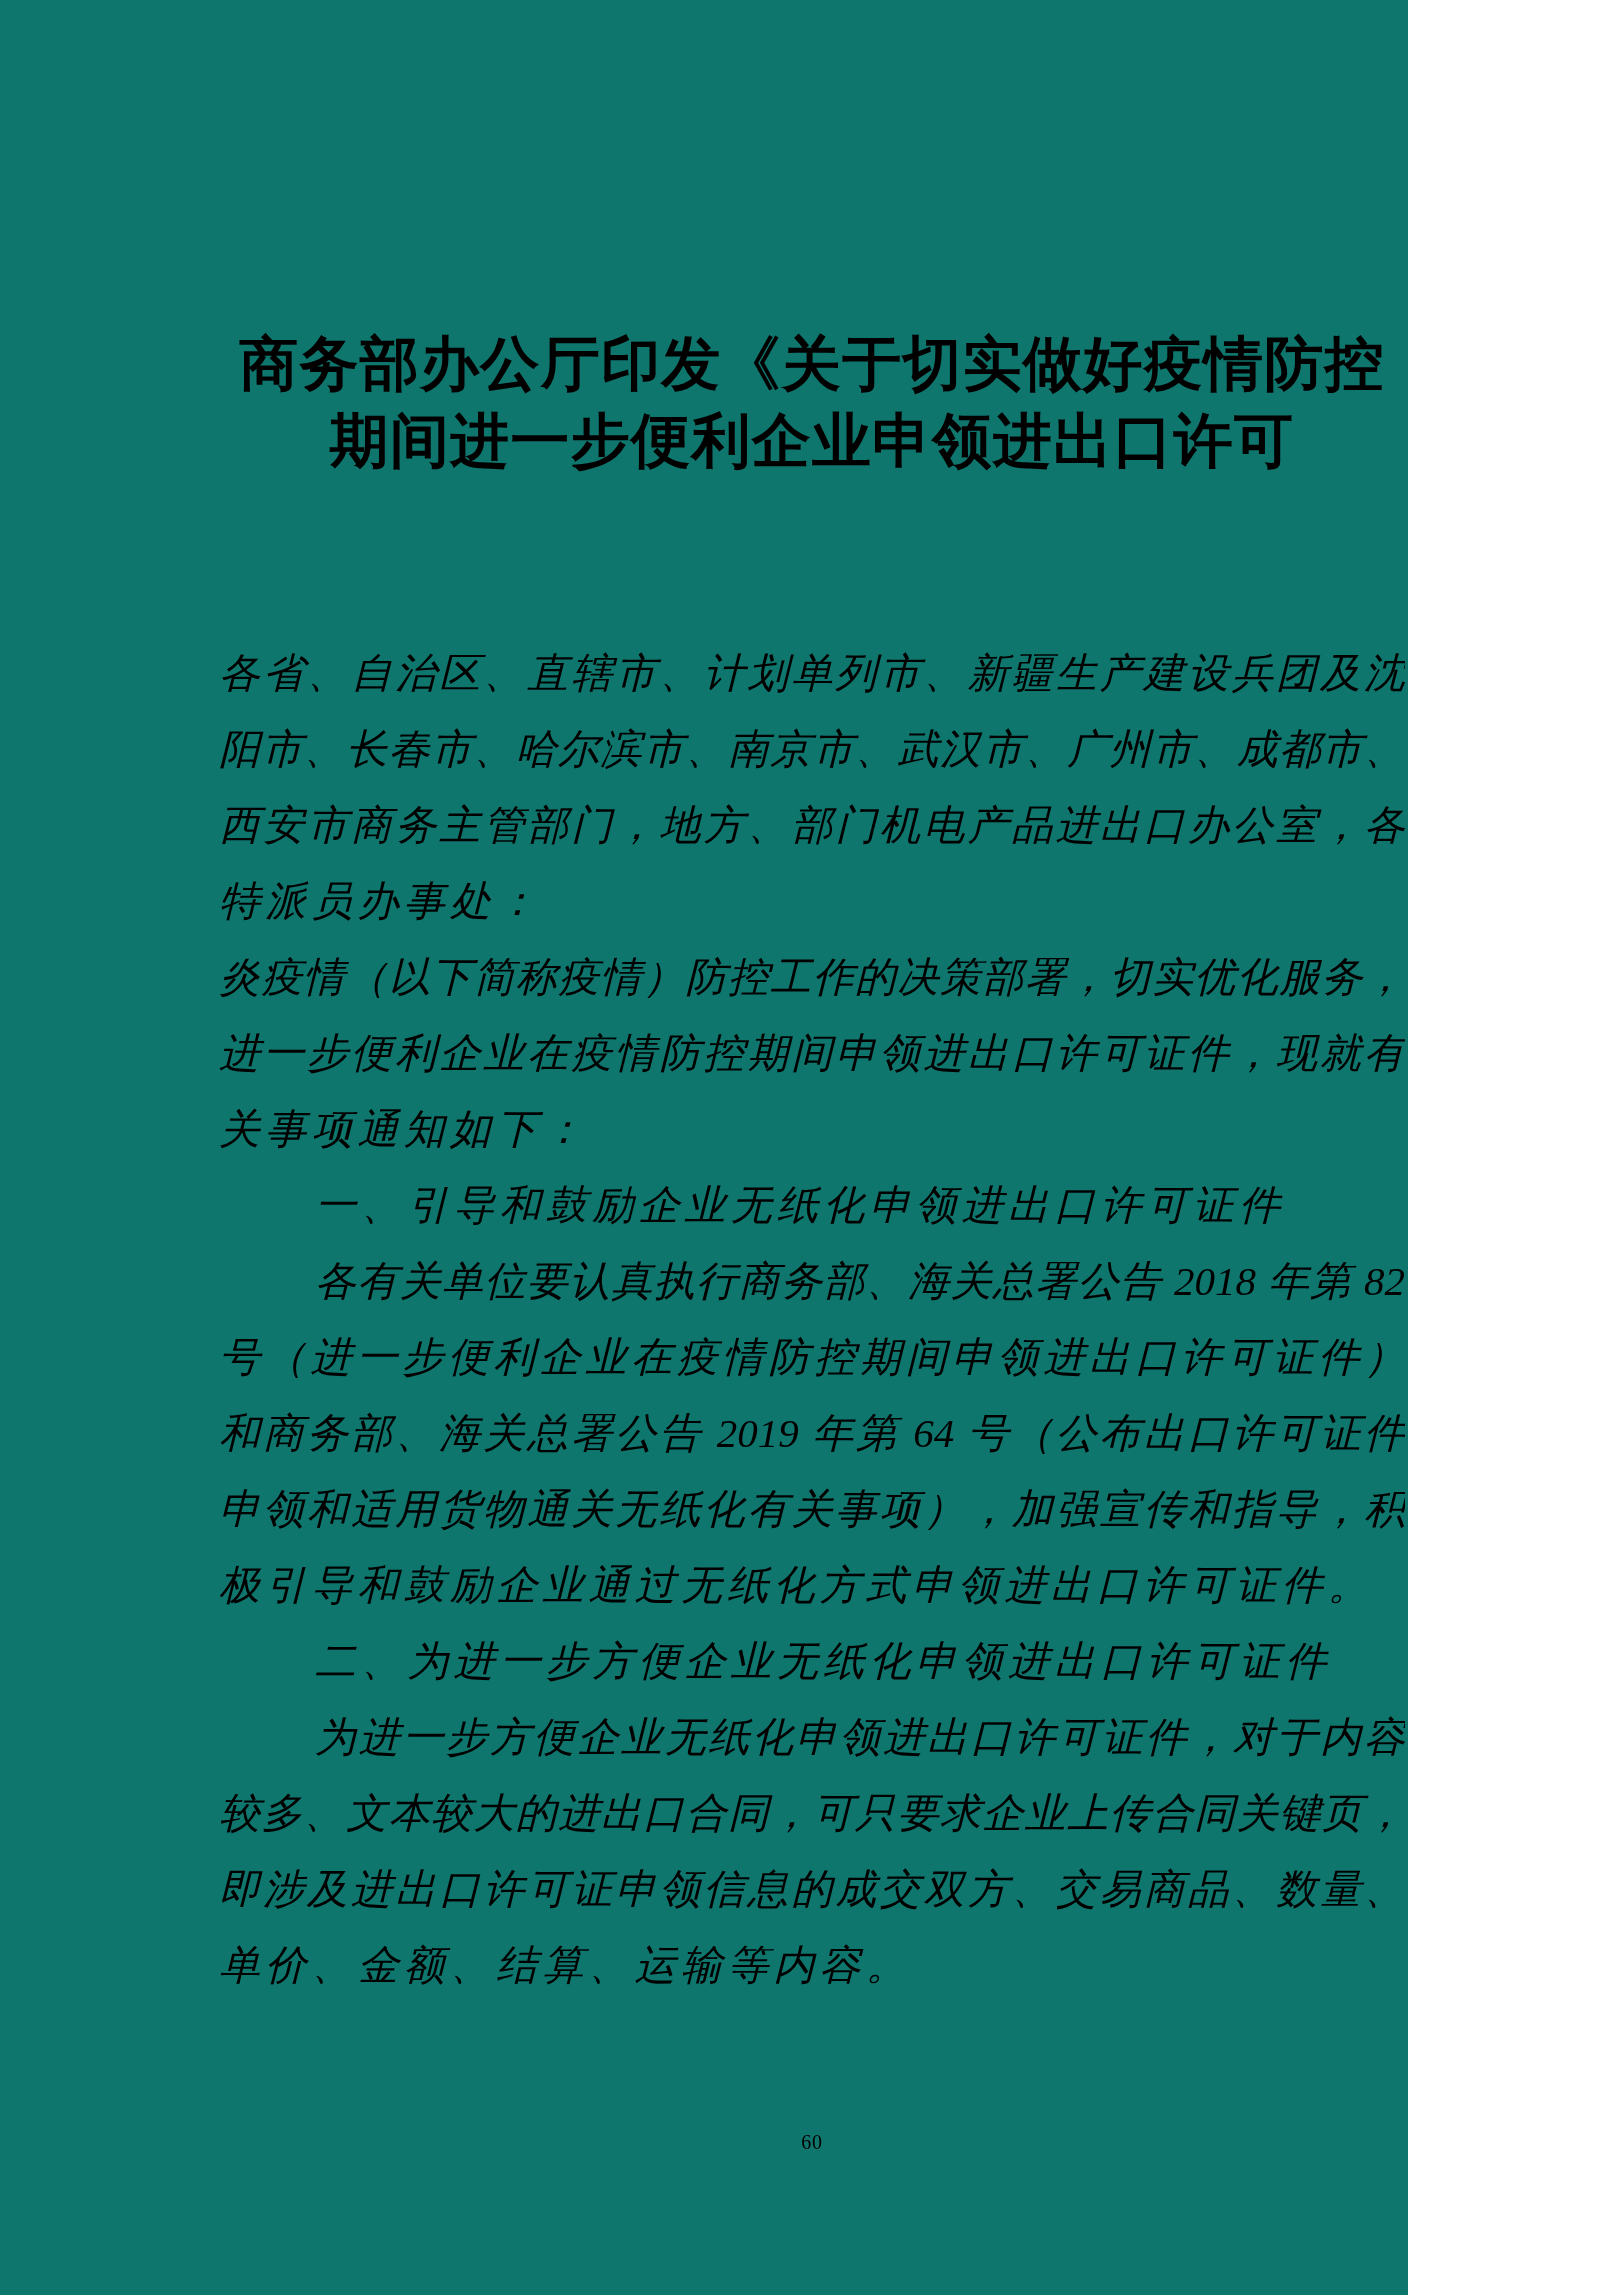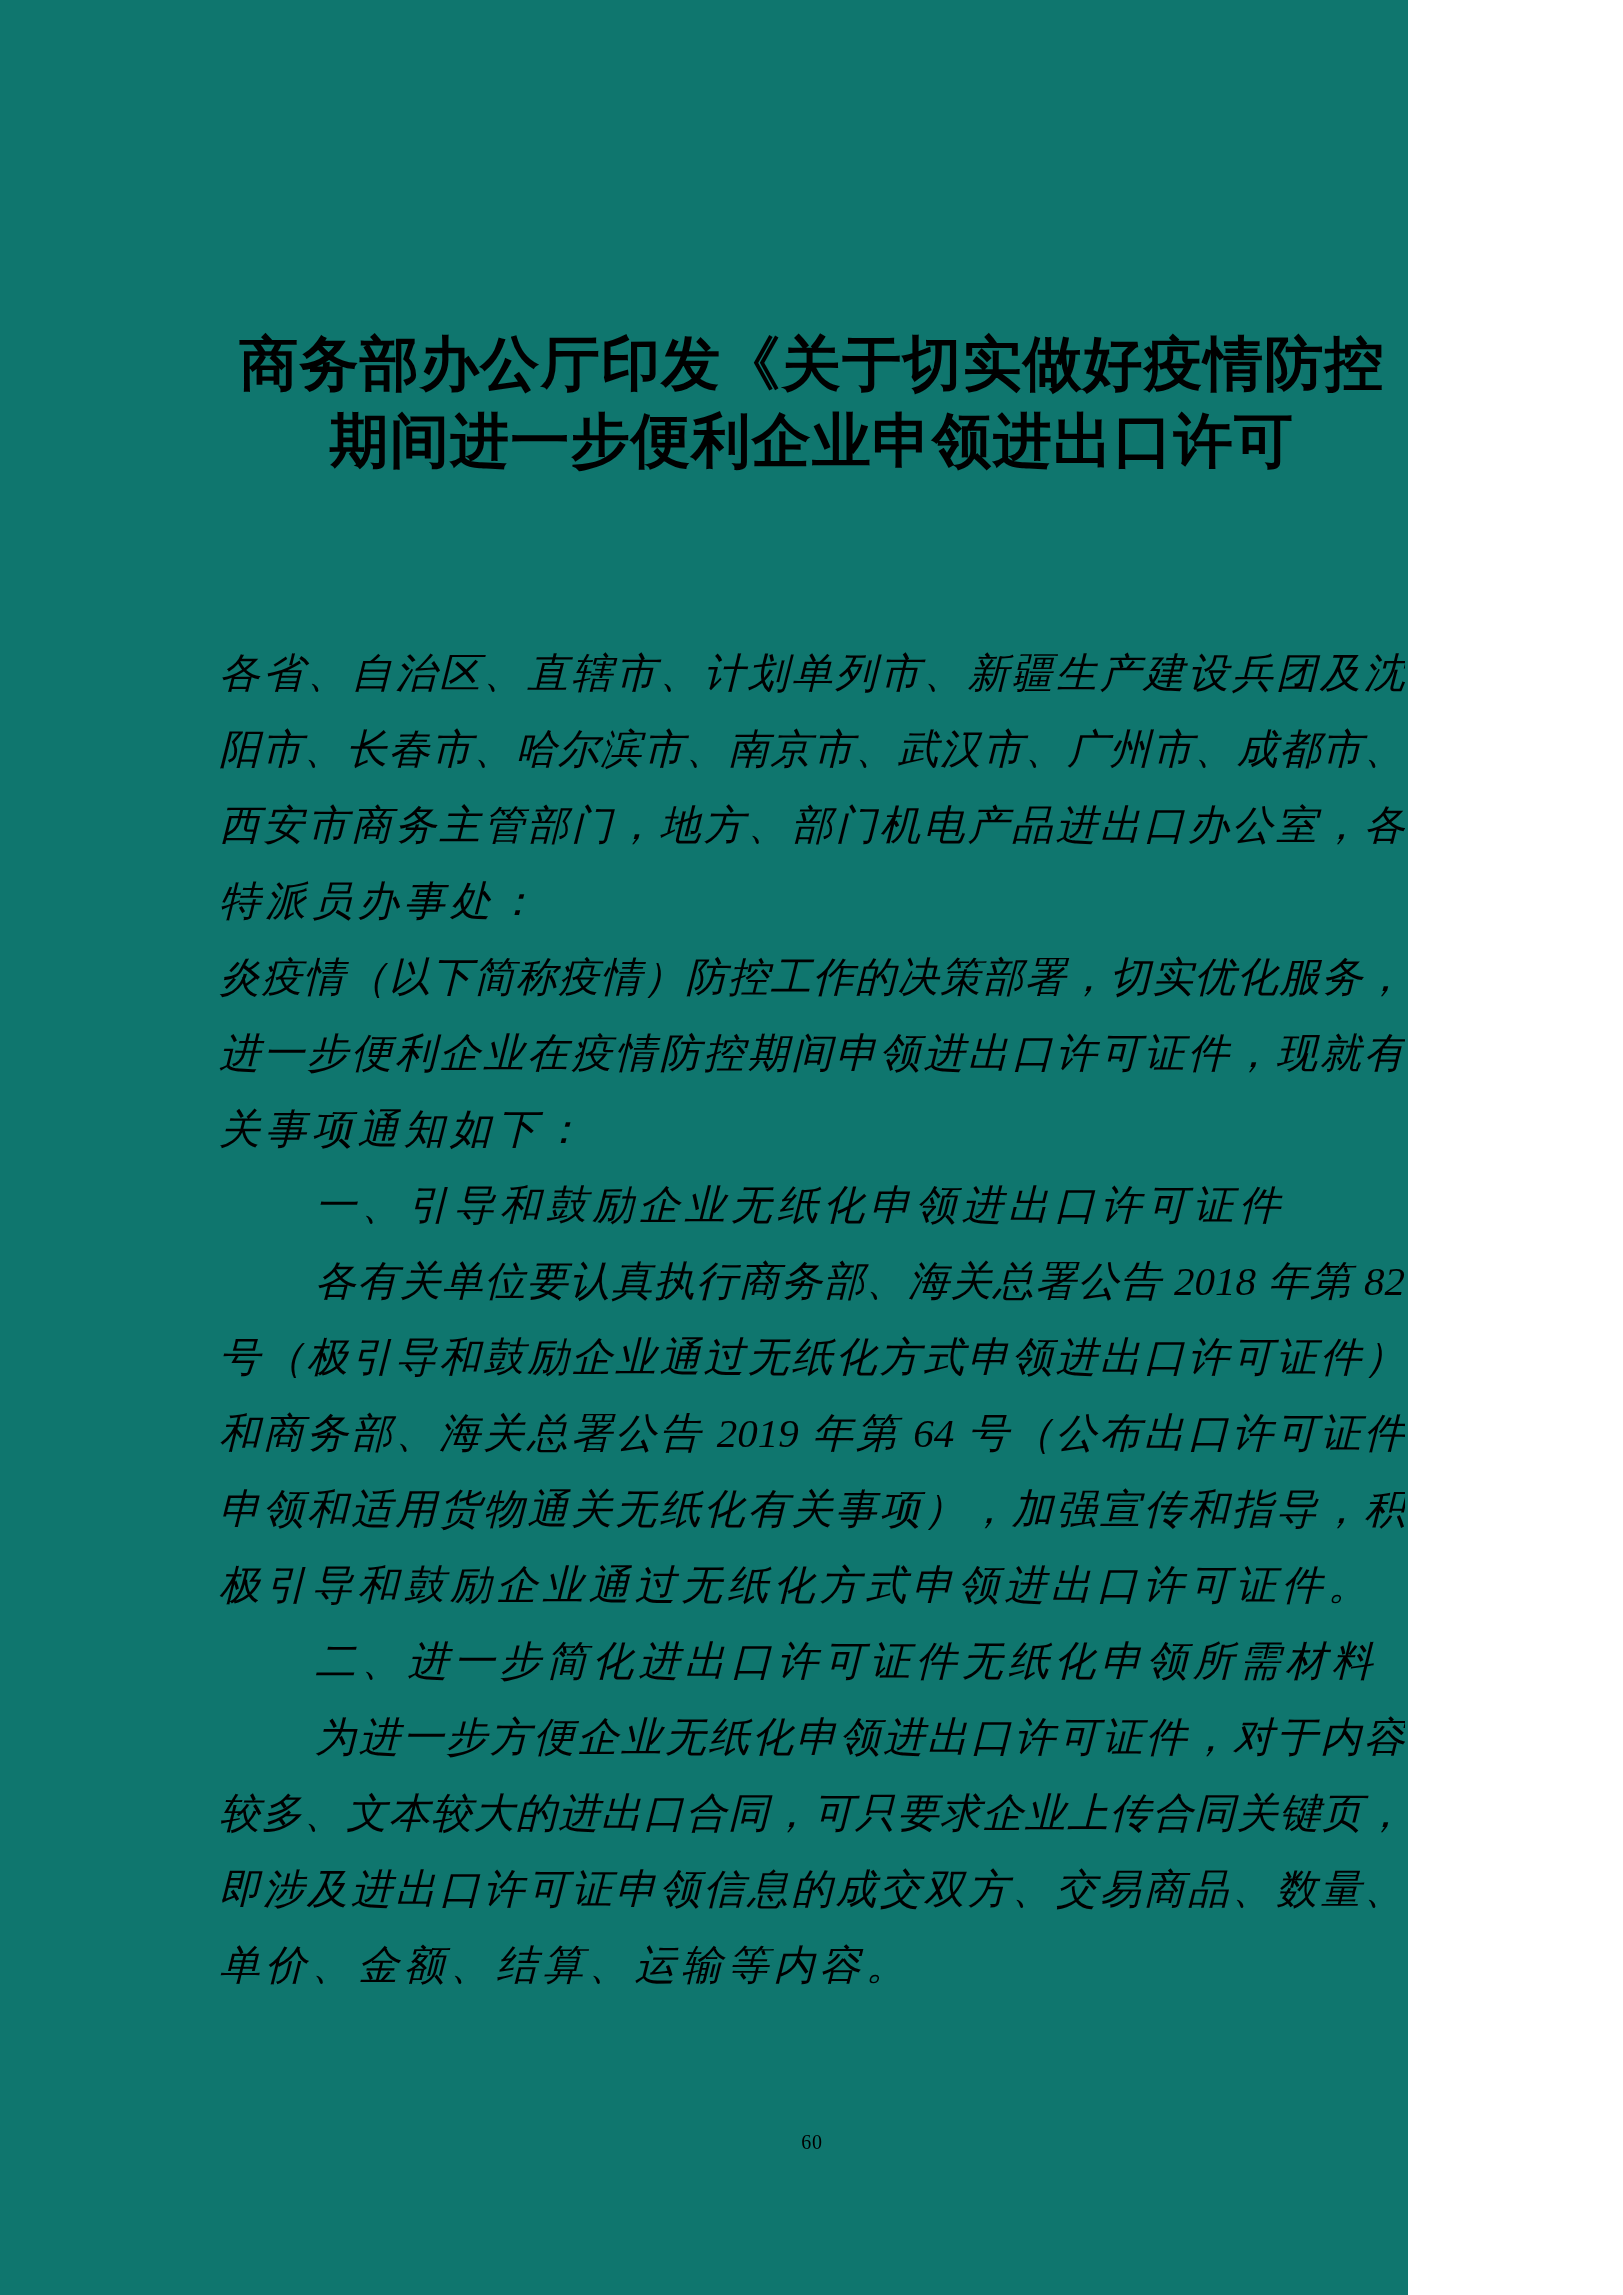--- a/index.html
+++ b/index.html
@@ -87,25 +87,25 @@
   <div class="body-text">
     <div class="line fill">各省、自治区、直辖市、计划单列市、新疆生产建设兵团及沈</div>
     <div class="line fill">阳市、长春市、哈尔滨市、南京市、武汉市、广州市、成都市、</div>
     <div class="line fill">西安市商务主管部门，地方、部门机电产品进出口办公室，各</div>
     <div class="line">特派员办事处：</div>
     <div class="line fill">炎疫情（以下简称疫情）防控工作的决策部署，切实优化服务，</div>
     <div class="line fill">进一步便利企业在疫情防控期间申领进出口许可证件，现就有</div>
     <div class="line">关事项通知如下：</div>
     <div class="line indent">一、引导和鼓励企业无纸化申领进出口许可证件</div>
     <div class="line fill indent">各有关单位要认真执行商务部、海关总署公告 2018 年第 82</div>
-    <div class="line fill">号（极引导和鼓励企业通过无纸化方式申领进出口许可证件）</div>
+    <div class="line fill">号（进一步便利企业在疫情防控期间申领进出口许可证件）</div>
     <div class="line fill">和商务部、海关总署公告 2019 年第 64 号（公布出口许可证件</div>
     <div class="line fill">申领和适用货物通关无纸化有关事项），加强宣传和指导，积</div>
     <div class="line">极引导和鼓励企业通过无纸化方式申领进出口许可证件。</div>
-    <div class="line indent">二、进一步简化进出口许可证件无纸化申领所需材料</div>
+    <div class="line indent">二、为进一步方便企业无纸化申领进出口许可证件</div>
     <div class="line fill indent">为进一步方便企业无纸化申领进出口许可证件，对于内容</div>
     <div class="line fill">较多、文本较大的进出口合同，可只要求企业上传合同关键页，</div>
     <div class="line fill">即涉及进出口许可证申领信息的成交双方、交易商品、数量、</div>
     <div class="line">单价、金额、结算、运输等内容。</div>
   </div>
 
   <div class="footer">60</div>
 
 </div>
 

